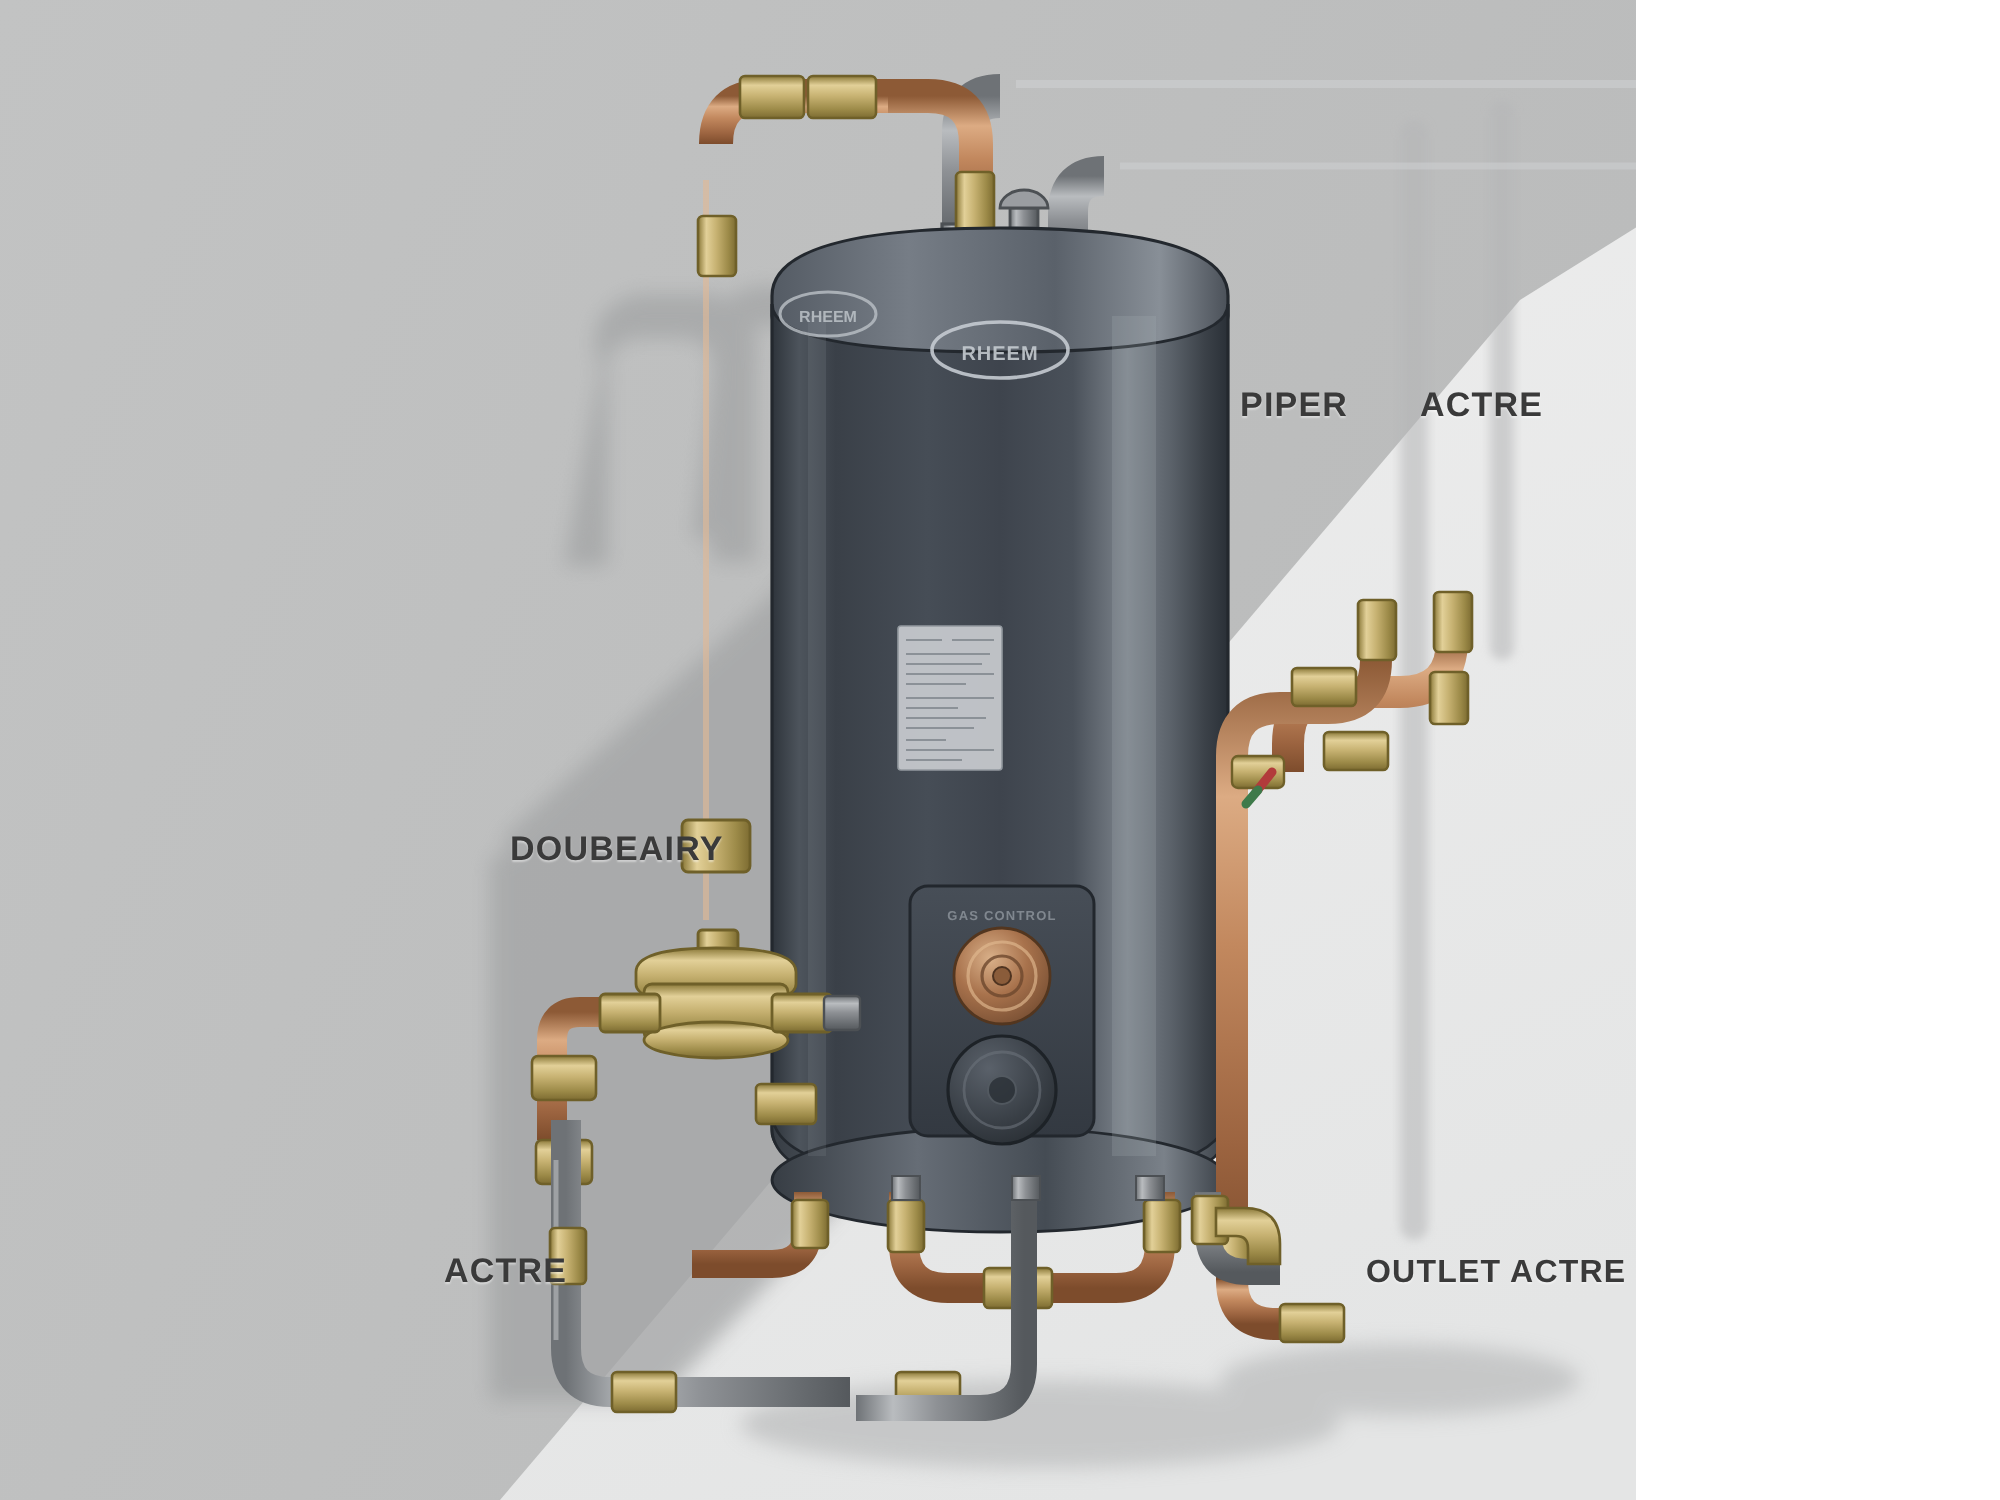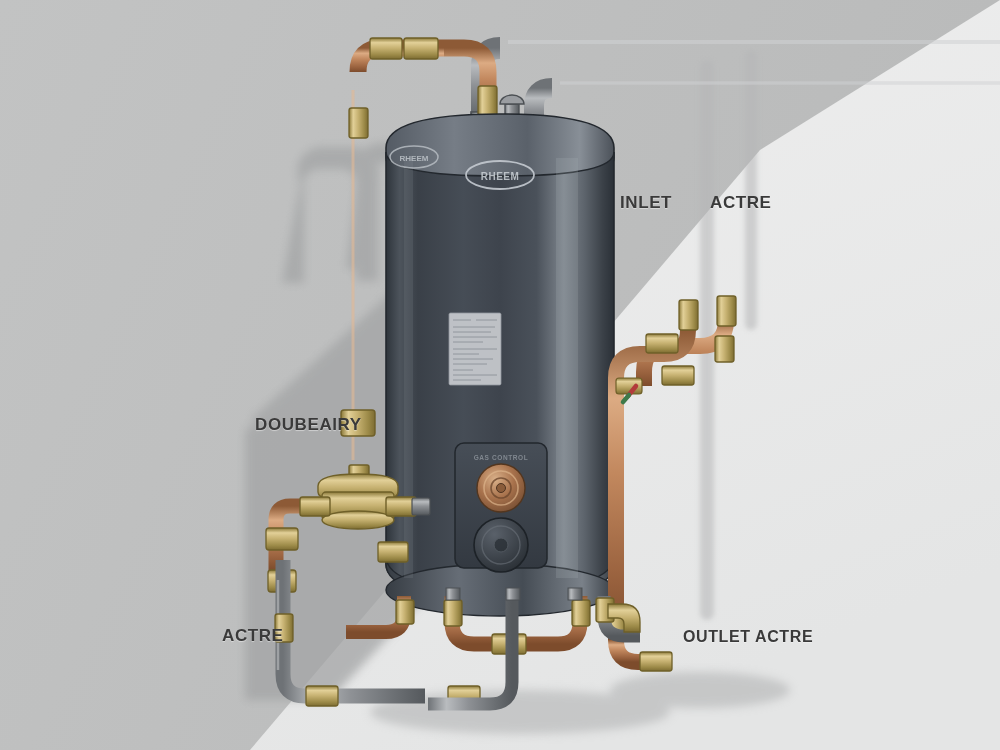--- a/index.html
+++ b/index.html
@@ -4,21 +4,21 @@
 <title>Water Heater Plumbing Diagram</title>
 <style>
   html, body {
     margin: 0;
     padding: 0;
     background: #ffffff;
     font-family: "Liberation Sans", sans-serif;
   }
   #scene {
     position: relative;
-    width: 1000px;
+    width: 818px;
     height: 750px;
     overflow: hidden;
     background: #bfc0c0;
   }
   #scene svg.layer {
     position: absolute;
     left: 0;
     top: 0;
     width: 1000px;
     height: 750px;
@@ -366,19 +366,19 @@
       <path d="M622,604 q18,0 18,18 l0,10 -16,0 0,-8 q0,-6 -6,-6 l-10,0 0,-14 z" fill="url(#brsH)"></path>
     </g>
 
     <g>
       <rect x="446" y="588" width="14" height="12" fill="url(#steelV)" stroke="#4c5054" stroke-width="1"></rect>
       <rect x="506" y="588" width="14" height="12" fill="url(#steelV)" stroke="#4c5054" stroke-width="1"></rect>
       <rect x="568" y="588" width="14" height="12" fill="url(#steelV)" stroke="#4c5054" stroke-width="1"></rect>
     </g>
   </svg>
 
-  <div class="callout" style="left:620px; top:193px;">INLET</div>
+  <div class="callout" style="left:620px; top:193px;">PIPER</div>
   <div class="callout" style="left:710px; top:193px;">ACTRE</div>
   <div class="callout" style="left:255px; top:415px;">DOUBEAIRY</div>
   <div class="callout" style="left:222px; top:626px;">ACTRE</div>
   <div class="callout small" style="left:648px; top:628px;">OUTLET ACTRE</div>
 
 </div>
 
 </body></html>

